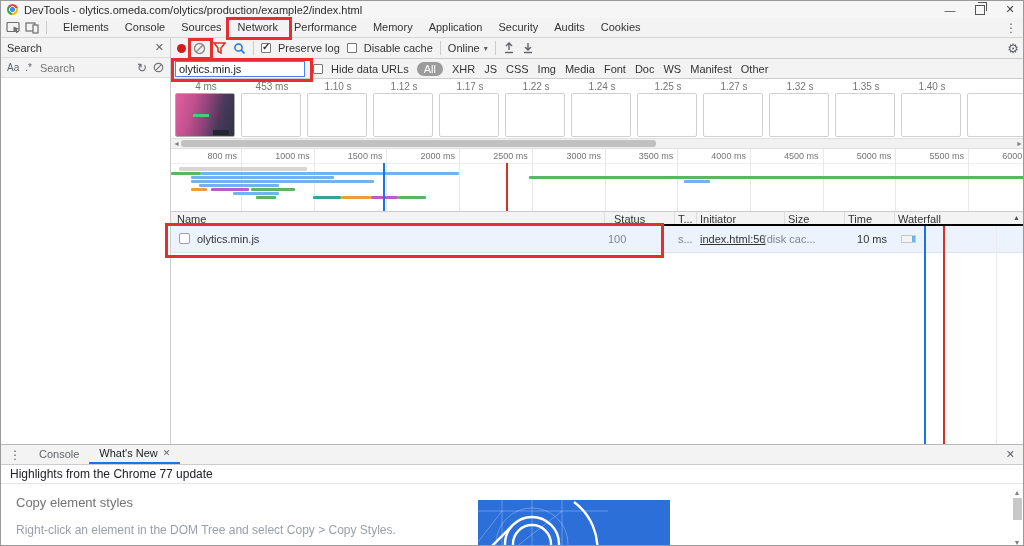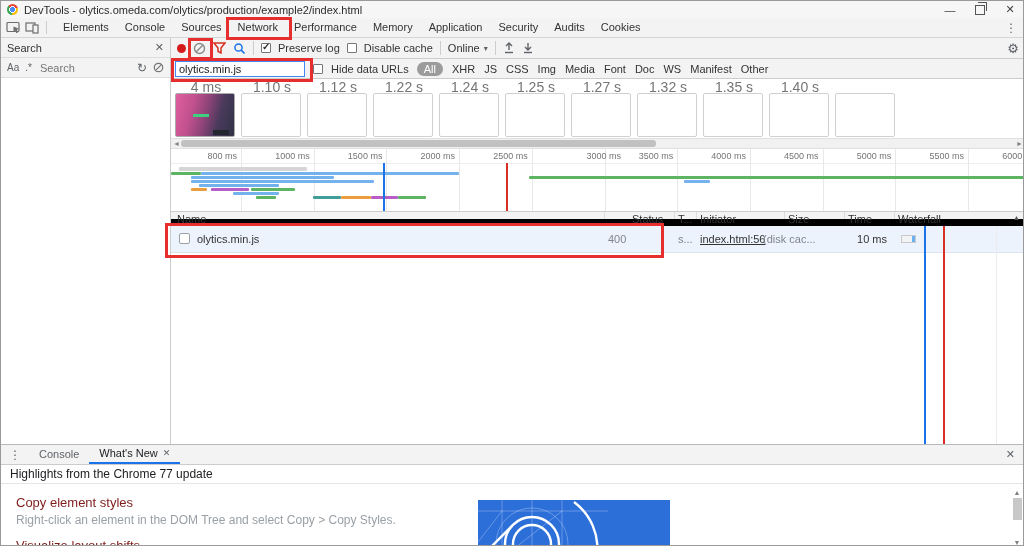--- a/index.html
+++ b/index.html
@@ -42,37 +42,37 @@
   #gear{margin-left:auto;color:#5f6368;font-size:13px;}
   #net-filterrow{height:20px;background:#f3f3f3;border-bottom:1px solid #ccc;display:flex;align-items:center;gap:8px;padding:0 4px;box-sizing:border-box;}
   #filter-input{width:122px;height:14px;border:1px solid #4285f4;outline:none;font-size:11px;font-family:"Liberation Sans",sans-serif;padding:0 3px;color:#202124;}
   .pill{background:#9b9b9b;color:#fff;border-radius:8px;padding:1px 7px;}
   .ftype{color:#333;cursor:default;}
   #type-wrap{display:flex;align-items:center;gap:9px;}
   
   #filmstrip{height:70px;background:#fff;position:relative;overflow:hidden;border-bottom:1px solid #e0e0e0;box-sizing:border-box;}
   #filmstrip-frames{display:flex;gap:4px;padding:2px 0 0 4px;}
   .frame{width:62px;flex:0 0 62px;}
-  .flabel{font-size:14px;color:#757575;text-align:center;height:12px;line-height:12px;}
+  .flabel{font-size:10px;color:#757575;text-align:center;height:12px;line-height:12px;}
   .fbox{width:60px;height:44px;border:1px solid #d0d0d0;border-radius:2px;background:#fff;box-sizing:border-box;position:relative;}
   .fbox.shot{background:linear-gradient(105deg,#e05fa0 0%,#c2518f 28%,#8a4377 52%,#4a3a5c 72%,#303246 100%);border-color:#aaa;}
   .fbox.shot::after{content:"";position:absolute;left:17px;top:20px;width:16px;height:3px;background:#3fd07f;}
   .fbox.shot::before{content:"";position:absolute;right:5px;bottom:1px;width:16px;height:5px;background:#23252f;}
   #film-scroll{position:absolute;left:0;right:0;bottom:0;height:9px;background:#f1f1f1;border-top:1px solid #e0e0e0;}
   #film-thumb{position:absolute;left:10px;top:1px;width:475px;height:7px;background:#c1c1c1;border-radius:3px;}
   .scroll-arrow{position:absolute;top:0;font-size:7px;color:#808080;line-height:9px;}
   
   #overview{height:63px;position:relative;border-bottom:1px solid #ccc;background:#fff;overflow:hidden;box-sizing:border-box;}
   .ovgrid{position:absolute;top:0;bottom:0;width:1px;background:#e8e8e8;}
   .ovtick{position:absolute;top:2px;width:56px;text-align:right;font-size:9px;color:#757575;}
   #ov-label-line{position:absolute;left:0;right:0;top:14px;height:1px;background:#eee;}
   .ovbar{position:absolute;border-radius:1px;height:3px;}
   .ovline{position:absolute;top:14px;bottom:0;width:2px;}
   
-  #req-header{height:14px;background:#f3f3f3;border-bottom:7px solid #000000;position:relative;font-size:11px;color:#333;box-sizing:border-box;}
+  #req-header{height:14px;background:#f3f3f3;border-bottom:2px solid #000000;position:relative;font-size:11px;color:#333;box-sizing:border-box;}
   .hcell{position:absolute;top:1px;white-space:nowrap;overflow:hidden;}
   .hdiv{position:absolute;top:0;bottom:0;width:1px;background:#ddd;}
   #sort-arrow{position:absolute;right:5px;top:2px;font-size:7px;color:#555;}
   #req-body{flex:1;position:relative;background:#fff;overflow:hidden;}
   #req-row{position:absolute;left:0;right:0;top:0;height:26px;background:#ecf3fd;border-bottom:1px solid #dde4ee;}
   .rcell{position:absolute;top:7px;white-space:nowrap;overflow:hidden;}
   .row-cb{position:absolute;left:8px;top:7px;width:11px;height:11px;border:1px solid #9aa0a6;background:#fff;border-radius:2px;box-sizing:border-box;}
   .initiator{text-decoration:underline;color:#333;cursor:pointer;}
   .dim{color:#80868b;}
   .wfbar{position:absolute;left:730px;top:9px;width:15px;height:8px;background:#f1f3f4;border:1px solid #c9c9c9;box-sizing:border-box;}
@@ -87,21 +87,21 @@
   
   #drawer{left:0;top:443px;width:1024px;height:103px;background:#fff;border-top:1px solid #b9b9b9;box-sizing:border-box;}
   #drawer-tabs{height:20px;background:#f3f3f3;border-bottom:1px solid #ccc;display:flex;align-items:center;box-sizing:border-box;}
   #drawer-kebab{padding:0 8px;color:#5f6368;font-size:12px;}
   .drtab{padding:0 10px;height:19px;line-height:19px;color:#5f6368;}
   .drtab.active{color:#202124;border-bottom:2px solid var(--c-accent_blue,#1a73e8);display:flex;align-items:center;gap:5px;box-sizing:border-box;}
   .drtab .tclose{font-size:9px;color:#5f6368;}
   #drawer-close{margin-left:auto;padding:0 10px;color:#5f6368;}
   #drawer-heading{height:18px;line-height:18px;padding-left:9px;border-bottom:1px solid #e5e5e5;color:#202124;font-size:12px;}
   #drawer-content{position:relative;height:64px;overflow:hidden;}
-  .wn-title{font-size:13px;color:#7f1d1d;margin:0 0 3px 0;}
+  .wn-title{font-size:13px;color:#737373;margin:0 0 13px 0;}
   .wn-desc{font-size:12px;color:#9aa0a6;margin:0 0 11px 0;}
   #wn-text{position:absolute;left:15px;top:11px;}
   #wn-illustration{position:absolute;left:477px;top:16px;}
   #drawer-scroll{position:absolute;right:2px;top:5px;bottom:0;width:12px;display:flex;flex-direction:column;align-items:center;font-size:7px;color:#808080;}
   #dthumb{width:9px;height:22px;background:#c8c8c8;margin:2px 0;}
   #dscroll-down{position:absolute;bottom:2px;}
   
   .anno{position:absolute;border:3px solid var(--c-annotation,#e62e2e);z-index:60;pointer-events:none;box-sizing:border-box;}
   svg{display:block;}
 </style>
@@ -239,25 +239,33 @@
         </div>
     </div>
 
     <div id="filmstrip">
       <div id="filmstrip-frames">
           <div class="frame">
             <div class="flabel">4 ms</div>
             <div class="fbox shot"></div>
           </div>
           <div class="frame">
+            <div class="flabel">453 ms</div>
+            <div class="fbox"></div>
+          </div>
+          <div class="frame">
             <div class="flabel">1.10 s</div>
             <div class="fbox"></div>
           </div>
           <div class="frame">
             <div class="flabel">1.12 s</div>
+            <div class="fbox"></div>
+          </div>
+          <div class="frame">
+            <div class="flabel">1.17 s</div>
             <div class="fbox"></div>
           </div>
           <div class="frame">
             <div class="flabel">1.22 s</div>
             <div class="fbox"></div>
           </div>
           <div class="frame">
             <div class="flabel">1.24 s</div>
             <div class="fbox"></div>
           </div>
@@ -299,21 +307,21 @@
         <div class="ovtick" style="left: 10px;">800 ms</div>
         <div class="ovgrid" style="left: 142.7px;"></div>
         <div class="ovtick" style="left: 82.7px;">1000 ms</div>
         <div class="ovgrid" style="left: 215.4px;"></div>
         <div class="ovtick" style="left: 155.4px;">1500 ms</div>
         <div class="ovgrid" style="left: 288.1px;"></div>
         <div class="ovtick" style="left: 228.1px;">2000 ms</div>
         <div class="ovgrid" style="left: 360.8px;"></div>
         <div class="ovtick" style="left: 300.8px;">2500 ms</div>
         <div class="ovgrid" style="left: 433.5px;"></div>
-        <div class="ovtick" style="left: 394px;">3000 ms</div>
+        <div class="ovtick" style="left: 374px;">3000 ms</div>
         <div class="ovgrid" style="left: 506.2px;"></div>
         <div class="ovtick" style="left: 446.2px;">3500 ms</div>
         <div class="ovgrid" style="left: 578.9px;"></div>
         <div class="ovtick" style="left: 518.9px;">4000 ms</div>
         <div class="ovgrid" style="left: 651.6px;"></div>
         <div class="ovtick" style="left: 591.6px;">4500 ms</div>
         <div class="ovgrid" style="left: 724.3px;"></div>
         <div class="ovtick" style="left: 664.3px;">5000 ms</div>
         <div class="ovgrid" style="left: 797px;"></div>
         <div class="ovtick" style="left: 737px;">5500 ms</div>
@@ -334,40 +342,40 @@
         <div class="ovbar" style="left: 200px; top: 47px; width: 27px; height: 3px; background: rgb(185, 93, 198);"></div>
         <div class="ovbar" style="left: 227px; top: 47px; width: 28px; height: 3px; background: rgb(93, 181, 100);"></div>
         <div class="ovbar" style="left: 358px; top: 27px; width: 496px; height: 3px; background: rgb(93, 181, 100);"></div>
         <div class="ovbar" style="left: 513px; top: 31px; width: 26px; height: 3px; background: rgb(116, 178, 238);"></div>
         <div class="ovline" style="left: 212.492px; background: var(--c-accent_blue,#1a73e8);"></div>
         <div class="ovline" style="left: 334.628px; background: var(--c-load_red,#d93025);"></div>
       </div>
 
     <div id="req-header">
       <span class="hcell" style="left:6px;">Name</span>
-      <span class="hcell" style="left:461px;">Status</span>
+      <span class="hcell" style="left:443px;">Status</span>
       <span class="hcell" style="left:507px;">T...</span>
       <span class="hcell" style="left:529px;">Initiator</span>
       <span class="hcell" style="left:617px;">Size</span>
       <span class="hcell" style="left:677px;">Time</span>
       <span class="hcell" style="left:727px;">Waterfall</span>
       <span class="hdiv" style="left:433px;"></span>
       <span class="hdiv" style="left:503px;"></span>
       <span class="hdiv" style="left:525px;"></span>
       <span class="hdiv" style="left:613px;"></span>
       <span class="hdiv" style="left:673px;"></span>
       <span class="hdiv" style="left:723px;"></span>
       <span id="sort-arrow">▲</span>
     </div>
 
     <div id="req-body">
       <div id="req-row">
         <span class="row-cb"></span>
         <span class="rcell" style="left:26px;">olytics.min.js</span>
-        <span class="rcell dim" style="left:437px;">400</span>
+        <span class="rcell dim" style="left:437px;">100</span>
         <span class="rcell dim" style="left:507px;width:16px;">s...</span>
         <span class="rcell initiator" style="left:529px;">index.html:56</span>
         <span class="rcell dim" style="left:592px;width:54px;">(disk cac...</span>
         <span class="rcell" style="left:673px;width:43px;text-align:right;">10 ms</span>
         <span class="wfbar"></span>
       </div>
       <div class="bodyline" style="left:825px;background:#ececec;"></div>
     <div class="bodyline" style="left: 753.053px; background: var(--c-accent_blue,#1a73e8); width: 2px;"></div>
         <div class="bodyline" style="left: 771.813px; background: var(--c-load_red,#d93025); width: 2px;"></div>
       </div>

